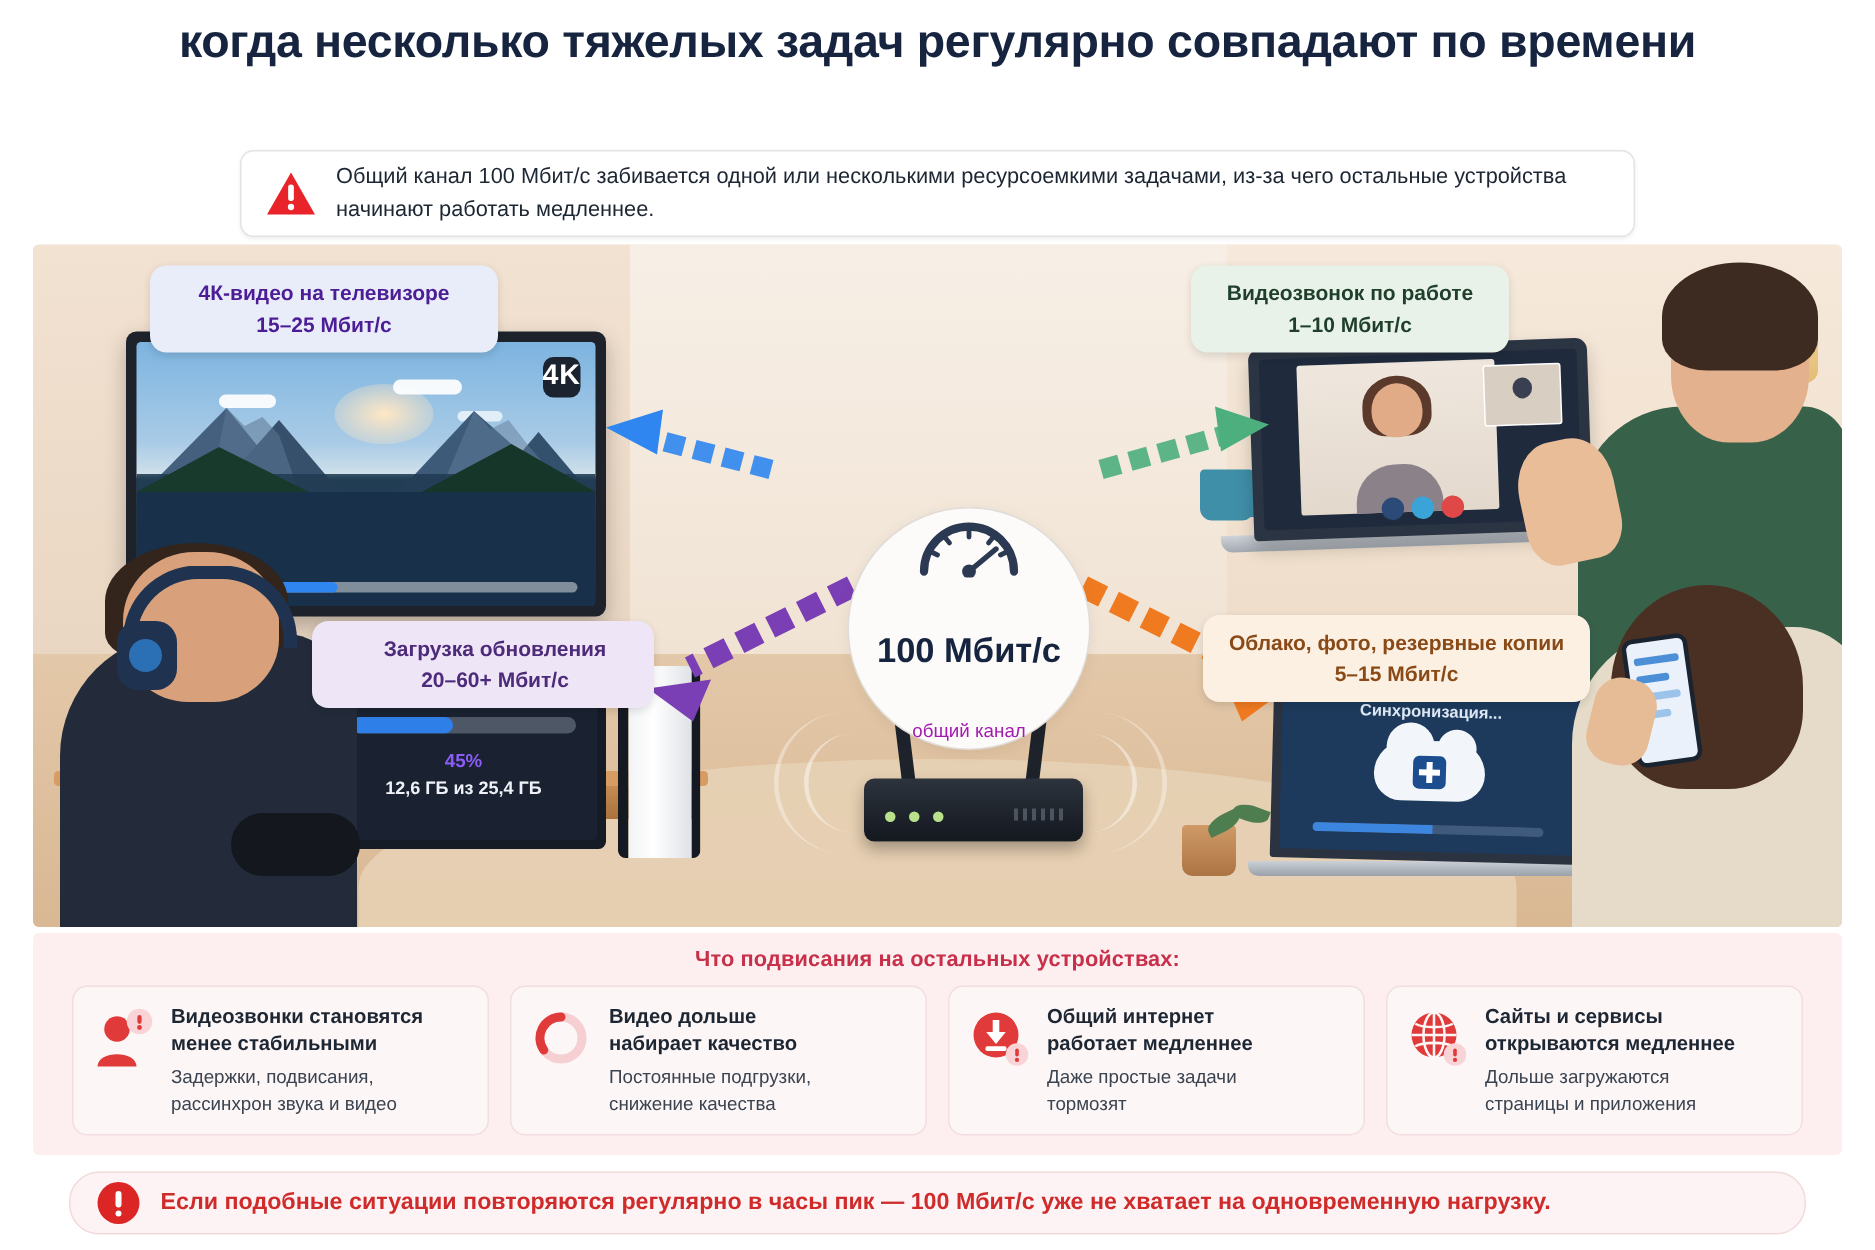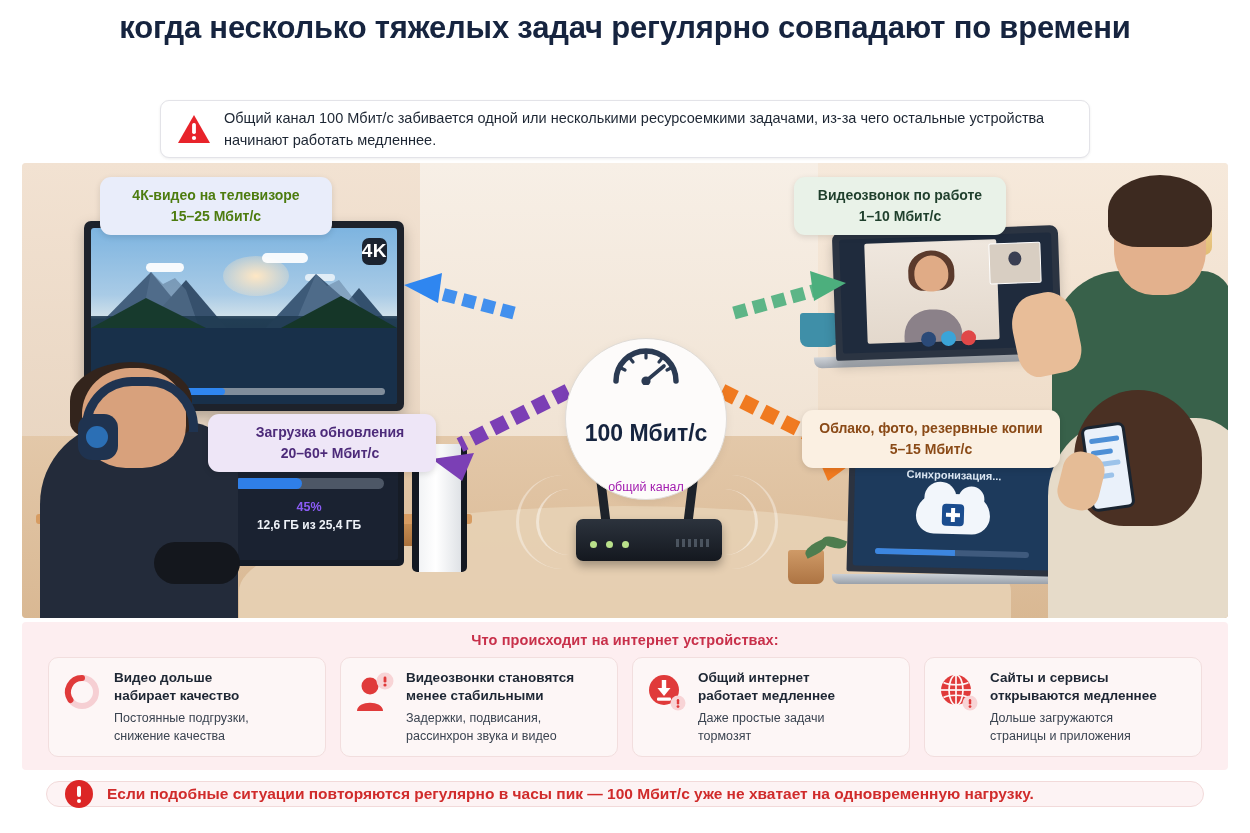--- a/index.html
+++ b/index.html
@@ -223,21 +223,21 @@
 
   
   .pill{
     position:absolute;border-radius:11px;padding:9px 16px;box-sizing:border-box;
     text-align:center;line-height:1.35;z-index:7;
     box-shadow:0 2px 6px rgba(0,0,0,.12);
   }
   .pill .l1{font-size:14px;font-weight:bold;}
   .pill .l2{font-size:14px;font-weight:bold;margin-top:2px;}
 
-  .pill-tv{left:78px;top:14px;width:232px;background:#e9edfa;color:#4d7c0f;}
+  .pill-tv{left:78px;top:14px;width:232px;background:#e9edfa;color:#4c1d95;}
   .pill-vc{left:772px;top:14px;width:212px;background:#e9f2e8;color:#1f3f2c;}
   .pill-upd{left:186px;top:251px;width:228px;background:#eee6f7;color:#4d2b7a;padding-left:32px;}
   .pill-cloud{left:780px;top:247px;width:258px;background:#fbf0e2;color:#8a4a17;}
 
   
   .bottom{
     position:absolute;left:22px;top:622px;width:1206px;height:148px;
     background:#fdeef0;border-radius:4px;
   }
   .bottom-title{
@@ -248,21 +248,21 @@
   .card{
     flex:1;background:#fdf6f6;border:1px solid #f2dede;border-radius:10px;
     padding:11px 12px;box-sizing:border-box;display:flex;gap:11px;min-height:98px;
   }
   .card-ico{width:42px;height:42px;flex:0 0 auto;position:relative;margin-top:2px;}
   .card-h{font-size:13.5px;font-weight:bold;color:#1d2633;line-height:1.3;}
   .card-p{font-size:12.5px;color:#3a4350;line-height:1.4;margin-top:6px;}
 
   
   .footer{
-    position:absolute;left:46px;top:781px;width:1158px;height:26px;
+    position:absolute;left:46px;top:781px;width:1158px;height:42px;
     background:#fdf3f4;border:1px solid #f2dada;border-radius:20px;
     display:flex;align-items:center;gap:14px;padding:0 18px;box-sizing:border-box;
   }
   .foot-ico{width:28px;height:28px;border-radius:50%;background:#dc2626;flex:0 0 auto;position:relative;}
   .foot-ico:before{content:"";position:absolute;left:12px;top:6px;width:4px;height:11px;background:#fff;border-radius:2px;}
   .foot-ico:after{content:"";position:absolute;left:12px;top:19px;width:4px;height:4px;background:#fff;border-radius:50%;}
   .foot-text{font-size:15.5px;font-weight:bold;color:#d02b2b;}
 </style>
 </head>
 <body>
@@ -468,60 +468,60 @@
         <line x1="37" y1="36" x2="55" y2="21" stroke="#2b3a52" stroke-width="3.6" stroke-linecap="round"></line>
         <circle cx="37" cy="36" r="4.6" fill="#2b3a52"></circle>
       </svg>
       <div class="hub-main">100 Мбит/с</div>
       <div class="hub-sub">общий канал</div>
     </div>
 
   </div>
 
   <div class="bottom">
-    <div class="bottom-title">Что происходит на интернет устройствах:</div>
+    <div class="bottom-title">Что подвисания на остальных устройствах:</div>
     <div class="cards">
-
-      <div class="card">
-        <div class="card-ico">
-          <svg width="42" height="42" viewBox="0 0 42 42">
-            <circle cx="21" cy="21" r="14" stroke="#f6cfd3" stroke-width="6" fill="none"></circle>
-            <path d="M21,7 A14,14 0 0 0 9.5,29" stroke="#e03a3a" stroke-width="6" fill="none" stroke-linecap="round"></path>
-          </svg>
-        </div>
-        <div>
-          <div class="card-h">
-            <span>Видео дольше</span><br>
-            <span>набирает качество</span>
-          </div>
-          <div class="card-p">
-            <span>Постоянные подгрузки,</span><br>
-            <span>снижение качества</span>
-          </div>
-        </div>
-      </div>
 
       <div class="card">
         <div class="card-ico">
           <svg width="42" height="42" viewBox="0 0 42 42">
             <circle cx="17" cy="15" r="8.5" fill="#e03a3a"></circle>
             <path d="M4,40 C4,29 30,29 30,40 Z" fill="#e03a3a"></path>
             <circle cx="32" cy="10" r="8.5" fill="#f8d4d6"></circle>
             <rect x="30.6" y="5.6" width="2.8" height="6" rx="1.4" fill="#e03a3a"></rect>
             <circle cx="32" cy="14" r="1.6" fill="#e03a3a"></circle>
           </svg>
         </div>
         <div>
           <div class="card-h">
             <span>Видеозвонки становятся</span><br>
             <span>менее стабильными</span>
           </div>
           <div class="card-p">
             <span>Задержки, подвисания,</span><br>
             <span>рассинхрон звука и видео</span>
+          </div>
+        </div>
+      </div>
+
+      <div class="card">
+        <div class="card-ico">
+          <svg width="42" height="42" viewBox="0 0 42 42">
+            <circle cx="21" cy="21" r="14" stroke="#f6cfd3" stroke-width="6" fill="none"></circle>
+            <path d="M21,7 A14,14 0 0 0 9.5,29" stroke="#e03a3a" stroke-width="6" fill="none" stroke-linecap="round"></path>
+          </svg>
+        </div>
+        <div>
+          <div class="card-h">
+            <span>Видео дольше</span><br>
+            <span>набирает качество</span>
+          </div>
+          <div class="card-p">
+            <span>Постоянные подгрузки,</span><br>
+            <span>снижение качества</span>
           </div>
         </div>
       </div>
 
       <div class="card">
         <div class="card-ico">
           <svg width="42" height="42" viewBox="0 0 42 42">
             <circle cx="19" cy="19" r="15" fill="#e03a3a"></circle>
             <rect x="16.8" y="9" width="4.4" height="11" fill="#fff"></rect>
             <polygon points="12.5,17 25.5,17 19,25" fill="#fff"></polygon>

